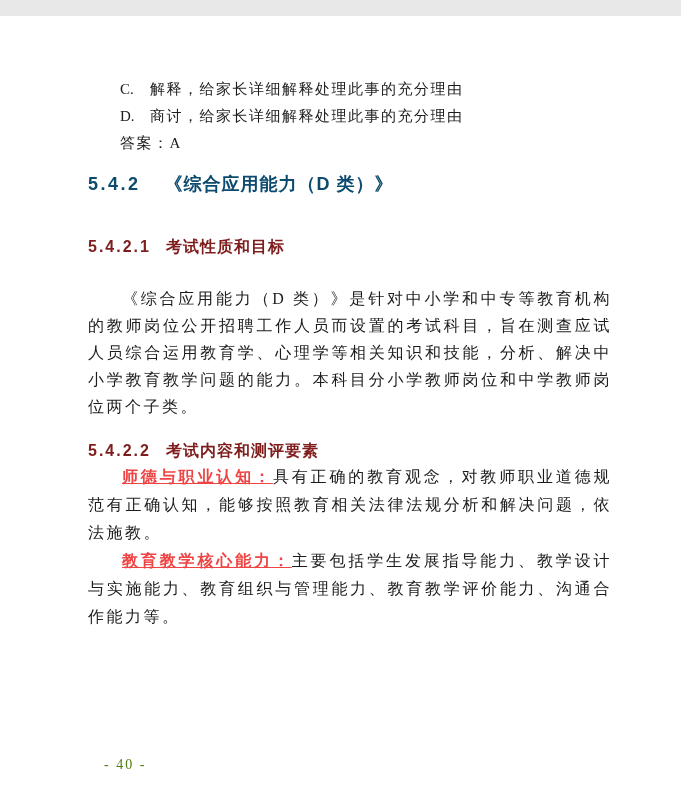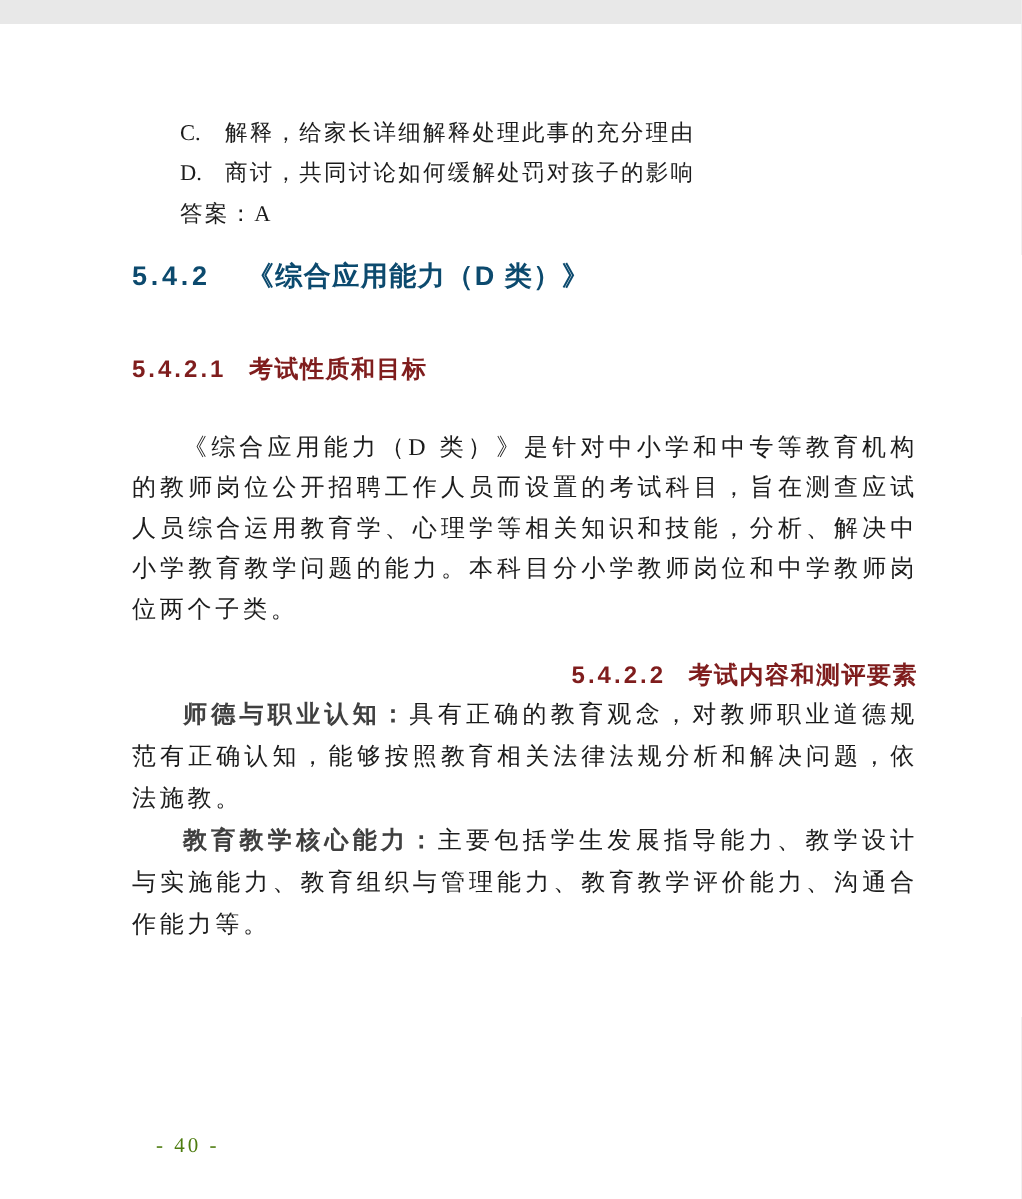--- a/index.html
+++ b/index.html
@@ -51,38 +51,39 @@
     margin: 0;
     font-family: "Liberation Sans", sans-serif;
     font-weight: 700;
     font-size: 16px;
     line-height: 25px;
     letter-spacing: 1px;
     color: #7f1d1d;
   }
   .h3 .num { margin-right: 15px; letter-spacing: 2px; }
   .h3-first { margin-top: 37px; }
-  .h3-second { margin-top: 18px; text-align: right; }
+  .h3-second { margin-top: 18px; }
   
   .body-p {
     margin: 0;
     font-size: 16px;
     line-height: 28px;
     letter-spacing: 2.5px;
     text-align: justify;
     text-indent: 34px;
     color: #1c1c1c;
   }
   .p-nature { margin-top: 26px; line-height: 27px; }
   .p-intro { margin-top: 26px; }
   .p-cutoff { text-align-last: justify; }
   .term {
     font-weight: 700;
     font-family: "Liberation Sans", sans-serif;
-    color: #404040;
+    color: #ef4444;
+    text-decoration: underline;
   }
   .page-number {
     position: absolute;
     left: 104px;
     top: 741px;
     font-size: 14px;
     letter-spacing: 2px;
     color: #4d7c0f;
   }
 </style>
@@ -90,21 +91,21 @@
 <body>
 
 <div class="page">
   <div class="content">
 
     <div class="options">
       <div>
         <span class="opt-label">C.</span><span>解释，给家长详细解释处理此事的充分理由</span>
       </div>
       <div>
-        <span class="opt-label">D.</span><span>商讨，共同讨论如何缓解处罚对孩子的影响</span>
+        <span class="opt-label">D.</span><span>商讨，给家长详细解释处理此事的充分理由</span>
       </div>
       <div>答案：A</div>
     </div>
 
     <div class="h2">
       <span class="num">5.4.2</span><span>《综合应用能力（D 类）》</span>
     </div>
 
     <div class="h3 h3-first">
       <span class="num">5.4.2.1</span><span>考试性质和目标</span>

